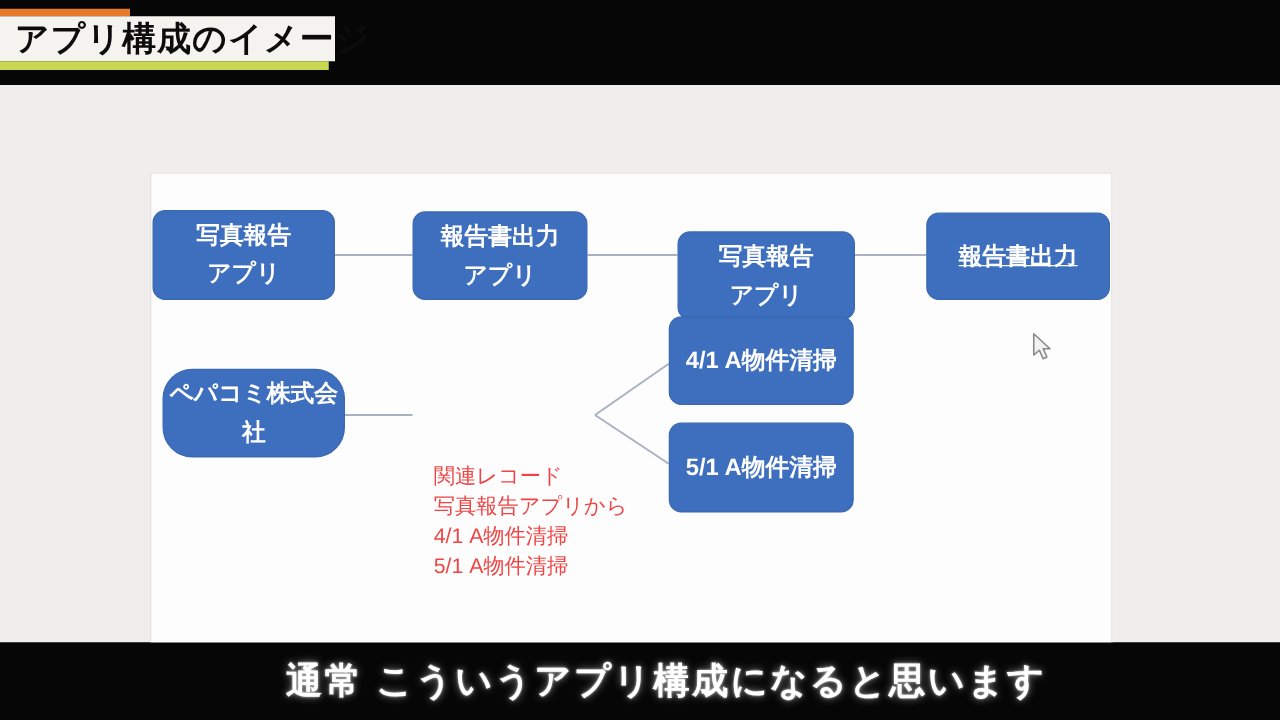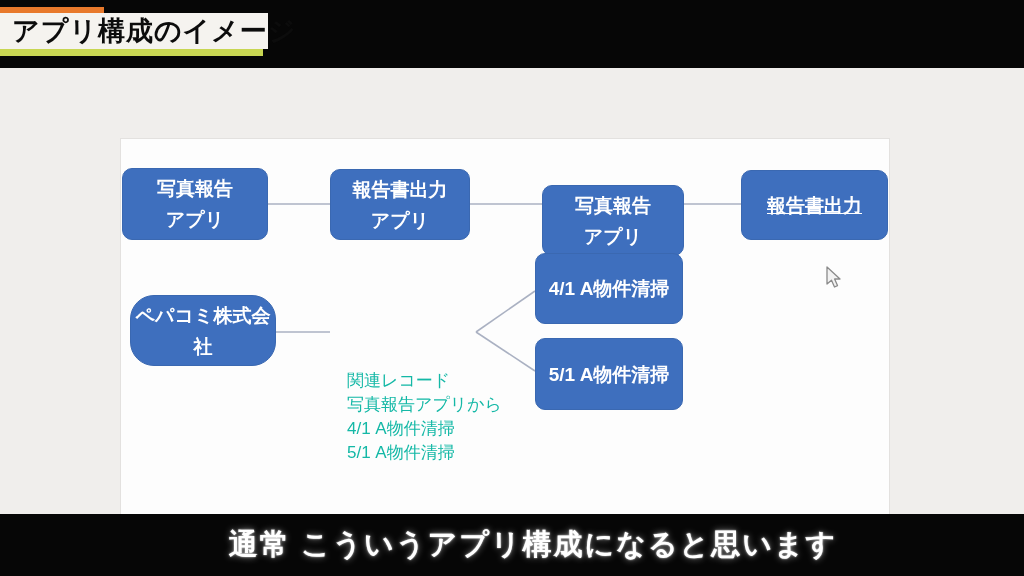--- a/index.html
+++ b/index.html
@@ -55,21 +55,21 @@
   .b2 { left: 330px; top: 169px; width: 140px; height: 71px; }
   .b3 { left: 542px; top: 169px; width: 142px; height: 71px; margin-top: 16px; }
   .b4 { left: 741px; top: 170px; width: 147px; height: 70px; text-decoration: underline; }
   .b5 { left: 130px; top: 295px; width: 146px; height: 71px; border-radius: 24px; }
   .b6 { left: 330px; top: 297px; width: 145px; height: 70px; }
   .b7 { left: 535px; top: 253px; width: 148px; height: 71px; }
   .b8 { left: 535px; top: 338px; width: 148px; height: 72px; }
 
   
   .annotation { position: absolute; left: 347px; top: 369px; z-index: 3;
-                font-size: 17px; line-height: 24px; color: #14b8a6;
+                font-size: 17px; line-height: 24px; color: #ef4444;
                 white-space: pre-line; }
 
   
   .cursor { position: absolute; left: 826px; top: 266px; z-index: 6; }
 
   
   .subtitle-bar { position: absolute; left: 0; top: 514px; width: 1024px; height: 62px;
                   background: var(--bar-black, #060606);
                   display: flex; align-items: center; justify-content: center; }
   .subtitle-bar span { color: var(--subtitle-white, #ffffff);

